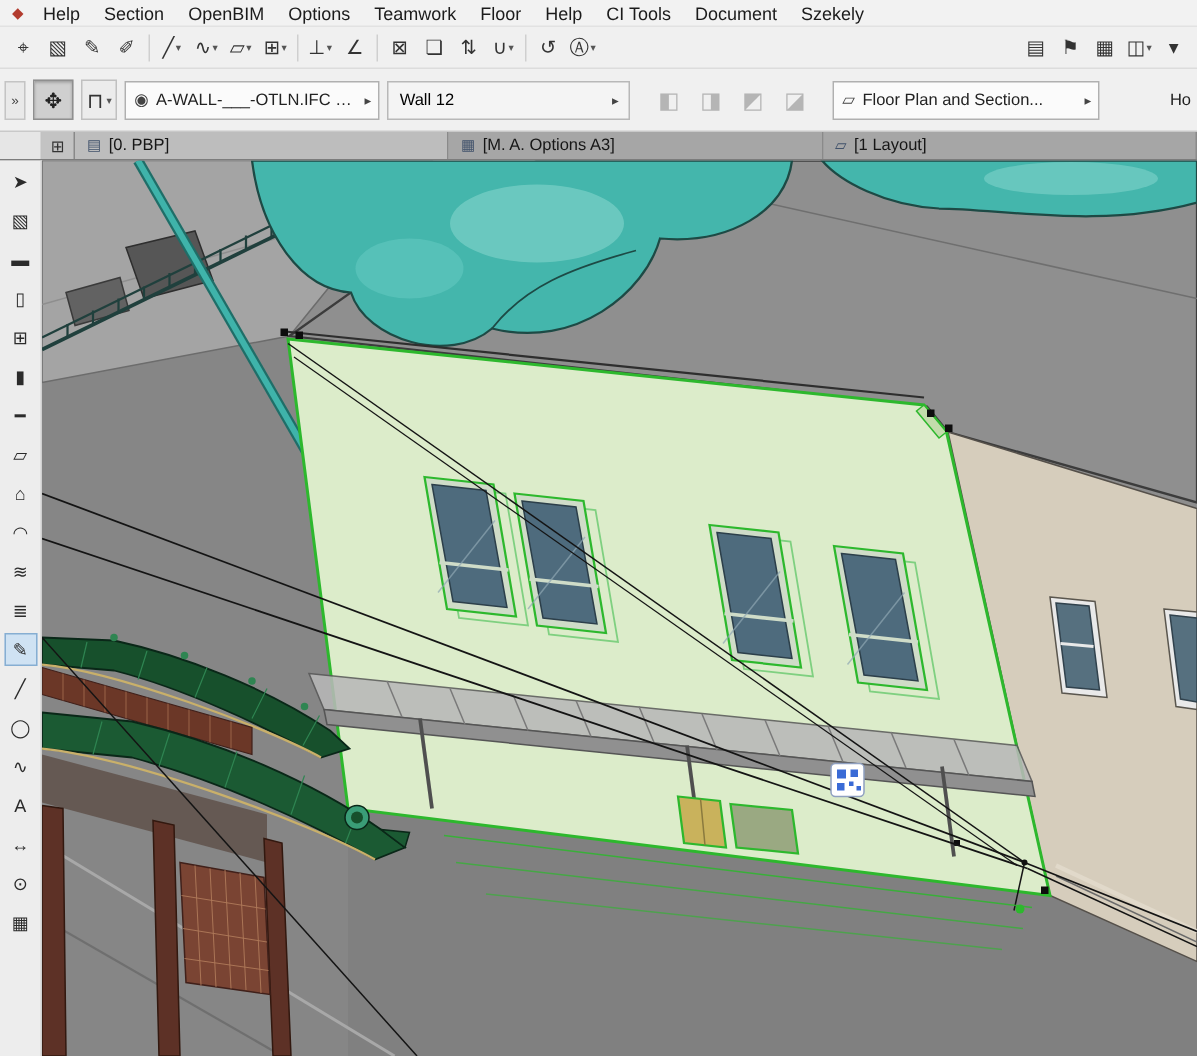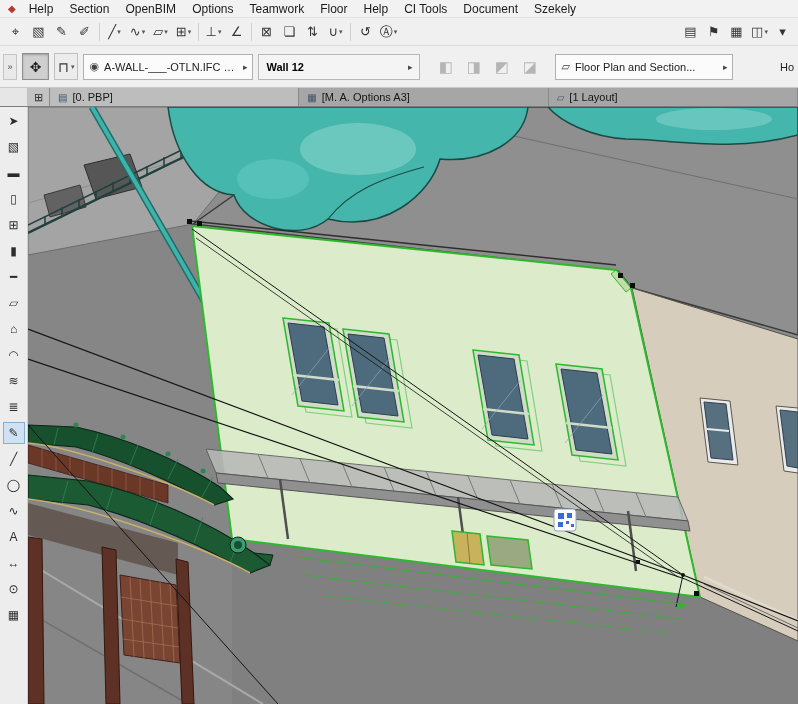--- a/index.html
+++ b/index.html
@@ -24,21 +24,21 @@
 .tb2-btn{width:27px;height:27px;border:1px solid #b4b4b4;background:#e7e7e7;display:flex;align-items:center;justify-content:center;font-size:14px;color:#222}
 .tb2-btn.pressed{background:#cfcfcf;border-color:#8f8f8f;box-shadow:inset 0 1px 2px rgba(0,0,0,.25)}
 .tb2-split{height:27px;display:flex;align-items:center;border:1px solid #c0c0c0;background:#ececec;padding:0 3px;gap:2px;font-size:14px;color:#333}
 .tb2-split .dd{font-size:7px;color:#555}
 .combo{height:26px;border:1px solid #b0b0b0;background:#fbfbfb;display:flex;align-items:center;padding:0 5px;font-size:11px;color:#222;gap:5px}
 .combo .cicon{font-size:11px;color:#444}
 .combo .value{white-space:nowrap;overflow:hidden;text-overflow:ellipsis;flex:1}
 .combo .arrow{font-size:9px;color:#444;margin-left:3px}
 .combo.layer{width:170px}
 .infobox{height:26px;width:162px;border:1px solid #b8b8b8;background:#f4f4f4;display:flex;align-items:center;padding:0 7px;font-size:11px}
-.infobox .value{font-weight:bold;flex:1;white-space:nowrap;overflow:hidden}
+.infobox .value{font-weight:normal;flex:1;white-space:nowrap;overflow:hidden}
 .infobox .arrow{font-size:9px;color:#444}
 .cubes{display:flex;gap:3px;padding:0 8px}
 .cube-btn{width:25px;height:25px;border:0;background:transparent;color:#b5b5b5;font-size:15px}
 .combo.view{width:178px}
 .right-text{margin-left:auto;font-size:11px;color:#222;padding-right:1px}
 
 .tabbar{height:19px;background:#9c9c9c;display:flex;align-items:stretch;border-bottom:1px solid #7c7c7c}
 .tab-corner{width:28px;background:#e6e6e6;border-right:1px solid #c2c2c2}
 .tab-grid{width:22px;background:#c3c3c3;display:flex;align-items:center;justify-content:center;font-size:11px;color:#333;border-right:1px solid #898989}
 .tabs{display:flex;flex:1}

